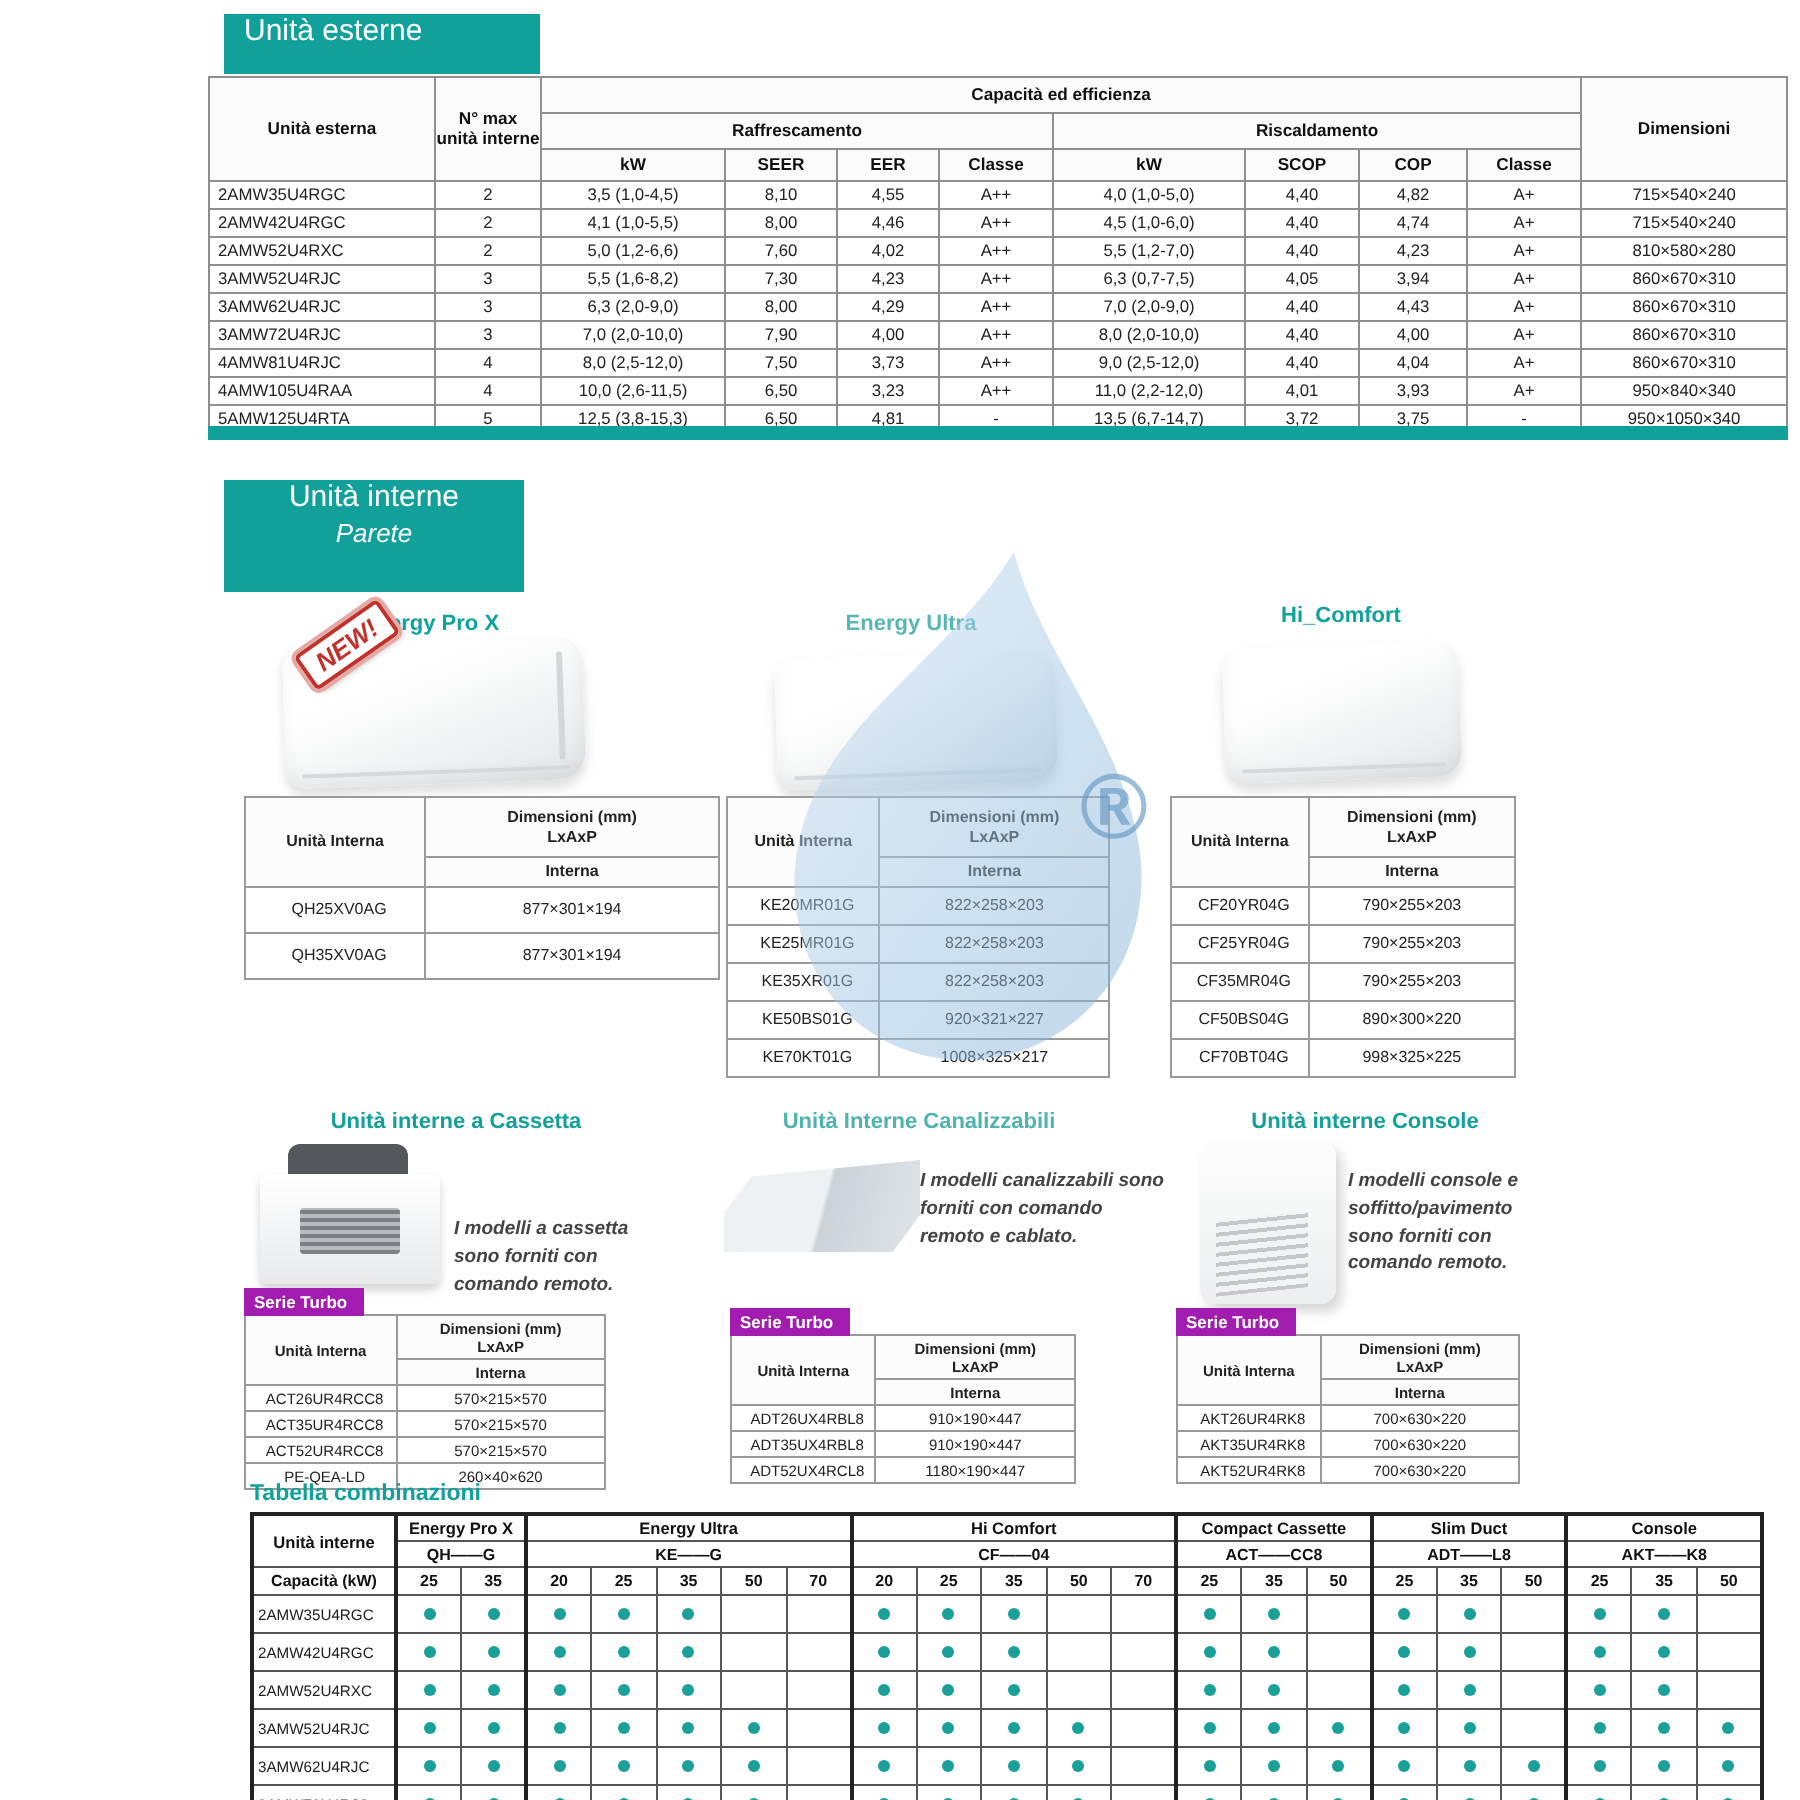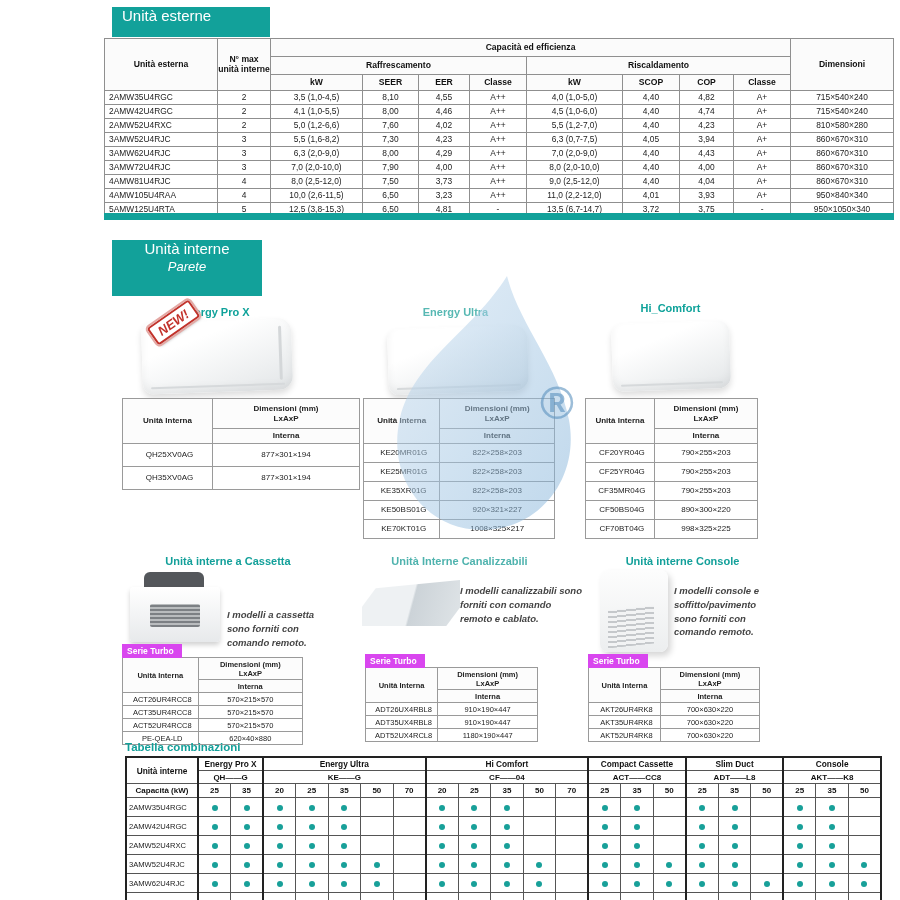--- a/index.html
+++ b/index.html
@@ -84,21 +84,21 @@
               background:repeating-linear-gradient(0deg,#7c8084 0 2px,#b9bcbe 2px 4px);}
   .duct{position:absolute;left:362px;top:580px;width:98px;height:46px;
         background:linear-gradient(105deg,#eef1f3 50%,#ccd3d8 52%,#dfe4e7);
         clip-path:polygon(0 58%,14% 18%,100% 0,100% 60%,86% 100%,0 100%);
         box-shadow:0 3px 4px rgba(0,0,0,.12);}
   .console-img{position:absolute;left:600px;top:570px;width:68px;height:82px;
         background:linear-gradient(#fdfdfd,#eceeef);border-radius:8px;box-shadow:3px 4px 6px rgba(0,0,0,.16);}
   .cons-grille{position:absolute;left:12%;right:20%;bottom:8%;height:46%;transform:skewY(-6deg);
         background:repeating-linear-gradient(0deg,#c5c8cb 0 2px,#f2f3f4 2px 5px);}
 
-  .serie-tag{position:absolute;background:#d946ef;color:#fff;font-weight:bold;font-size:8.5px;
+  .serie-tag{position:absolute;background:#a21caf;color:#fff;font-weight:bold;font-size:8.5px;
              padding:2px 8px 2px 5px;z-index:6;}
   .s1{left:122px;top:644px;}
   .s2{left:365px;top:654px;}
   .s3{left:588px;top:654px;}
   .st thead tr.hr1 th{height:21px;}
   .st thead tr.hr2 th{height:12px;}
   .st tbody td{height:12px;font-size:7.5px;margin-left:29px;}
   .st thead th{font-size:7.5px;}
   .t1{left:122px;top:657px;width:181px;}
   .t2{left:365px;top:667px;width:173px;}
@@ -476,21 +476,21 @@
         <tr>
           <td>ACT35UR4RCC8</td>
           <td>570×215×570</td>
         </tr>
         <tr>
           <td>ACT52UR4RCC8</td>
           <td>570×215×570</td>
         </tr>
         <tr>
           <td>PE-QEA-LD</td>
-          <td>620×40×880</td>
+          <td>260×40×620</td>
         </tr>
       </tbody>
   </table>
 
   <table class="dimtab st t2">
     <colgroup>
         <col style="width:42%">
         <col>
       </colgroup>
     <thead>

